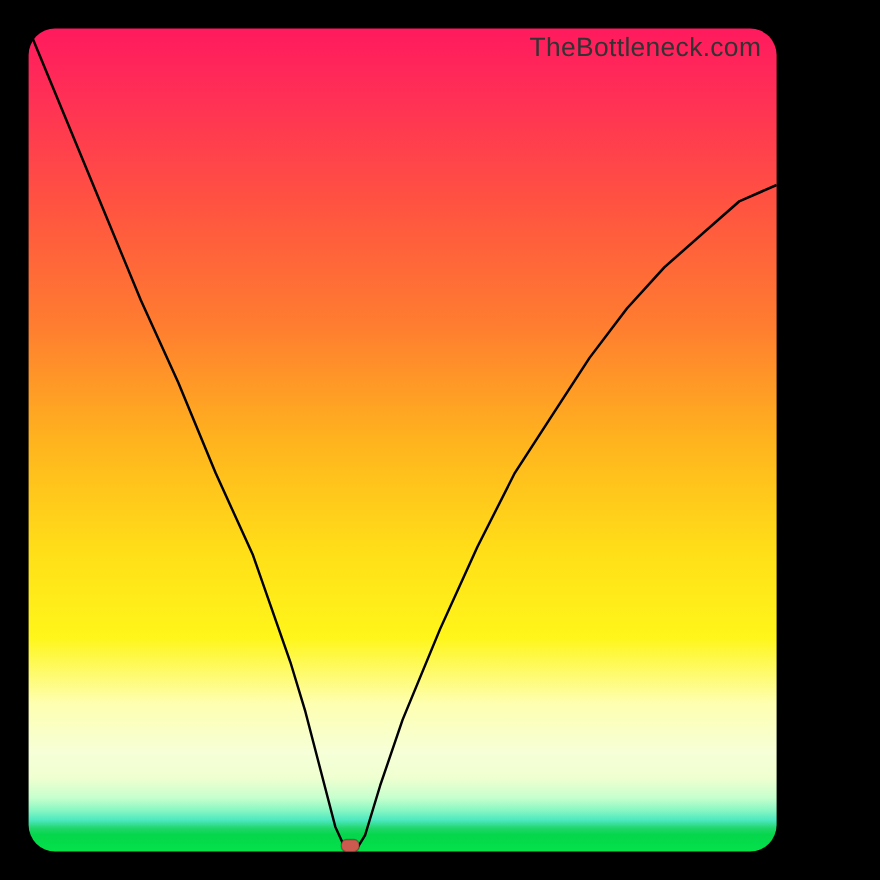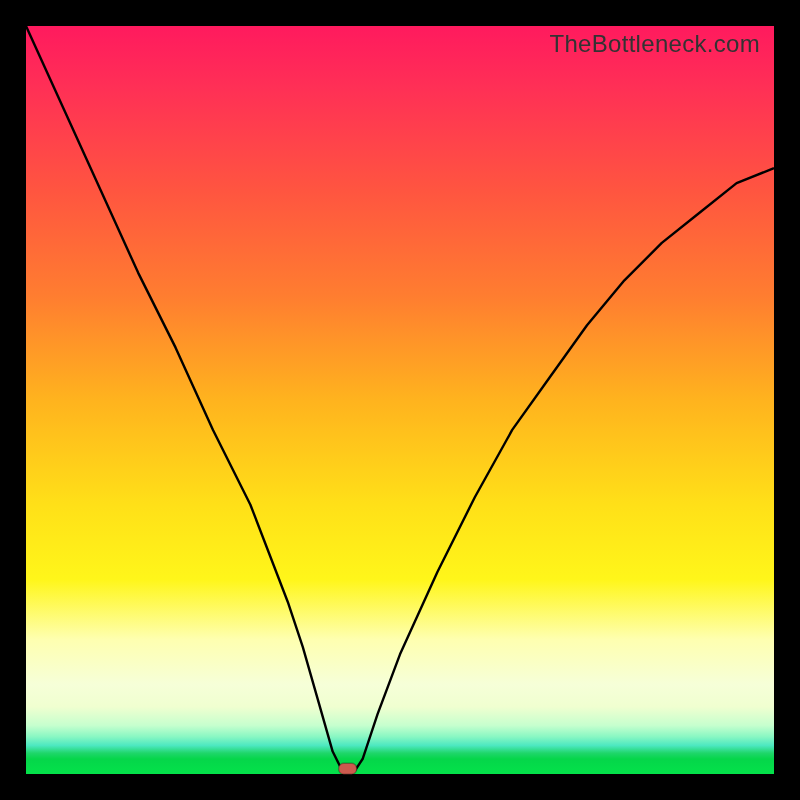--- a/index.html
+++ b/index.html
@@ -14,21 +14,21 @@
   .frame {
     position: relative;
     width: 800px;
     height: 800px;
     background: #000;
   }
   .plot {
     position: absolute;
     left: 26px;
     top: 26px;
-    width: 748px;
+    width: 680px;
     height: 748px;
     
     background: linear-gradient(
       to bottom,
       #ff1a5e 0%,
       #ff2f56 8%,
       #ff5540 22%,
       #ff7d30 36%,
       #ffb31e 50%,
       #ffe018 64%,
@@ -36,20 +36,21 @@
       #feffb0 82%,
       #f6ffd8 88%,
       #f0ffd0 91%,
       #c6ffce 93.5%,
       #89f7c3 95%,
       #4ce8c0 96.2%,
       #1fd66a 97.2%,
       #05d64a 98%,
       #04e24a 100%
     );
+    border-radius: 24px;
   }
   .watermark {
     position: absolute;
     top: 4px;
     right: 14px;
     color: #333;
     font-size: 24px;
     font-weight: 500;
     letter-spacing: 0.3px;
     user-select: none;

